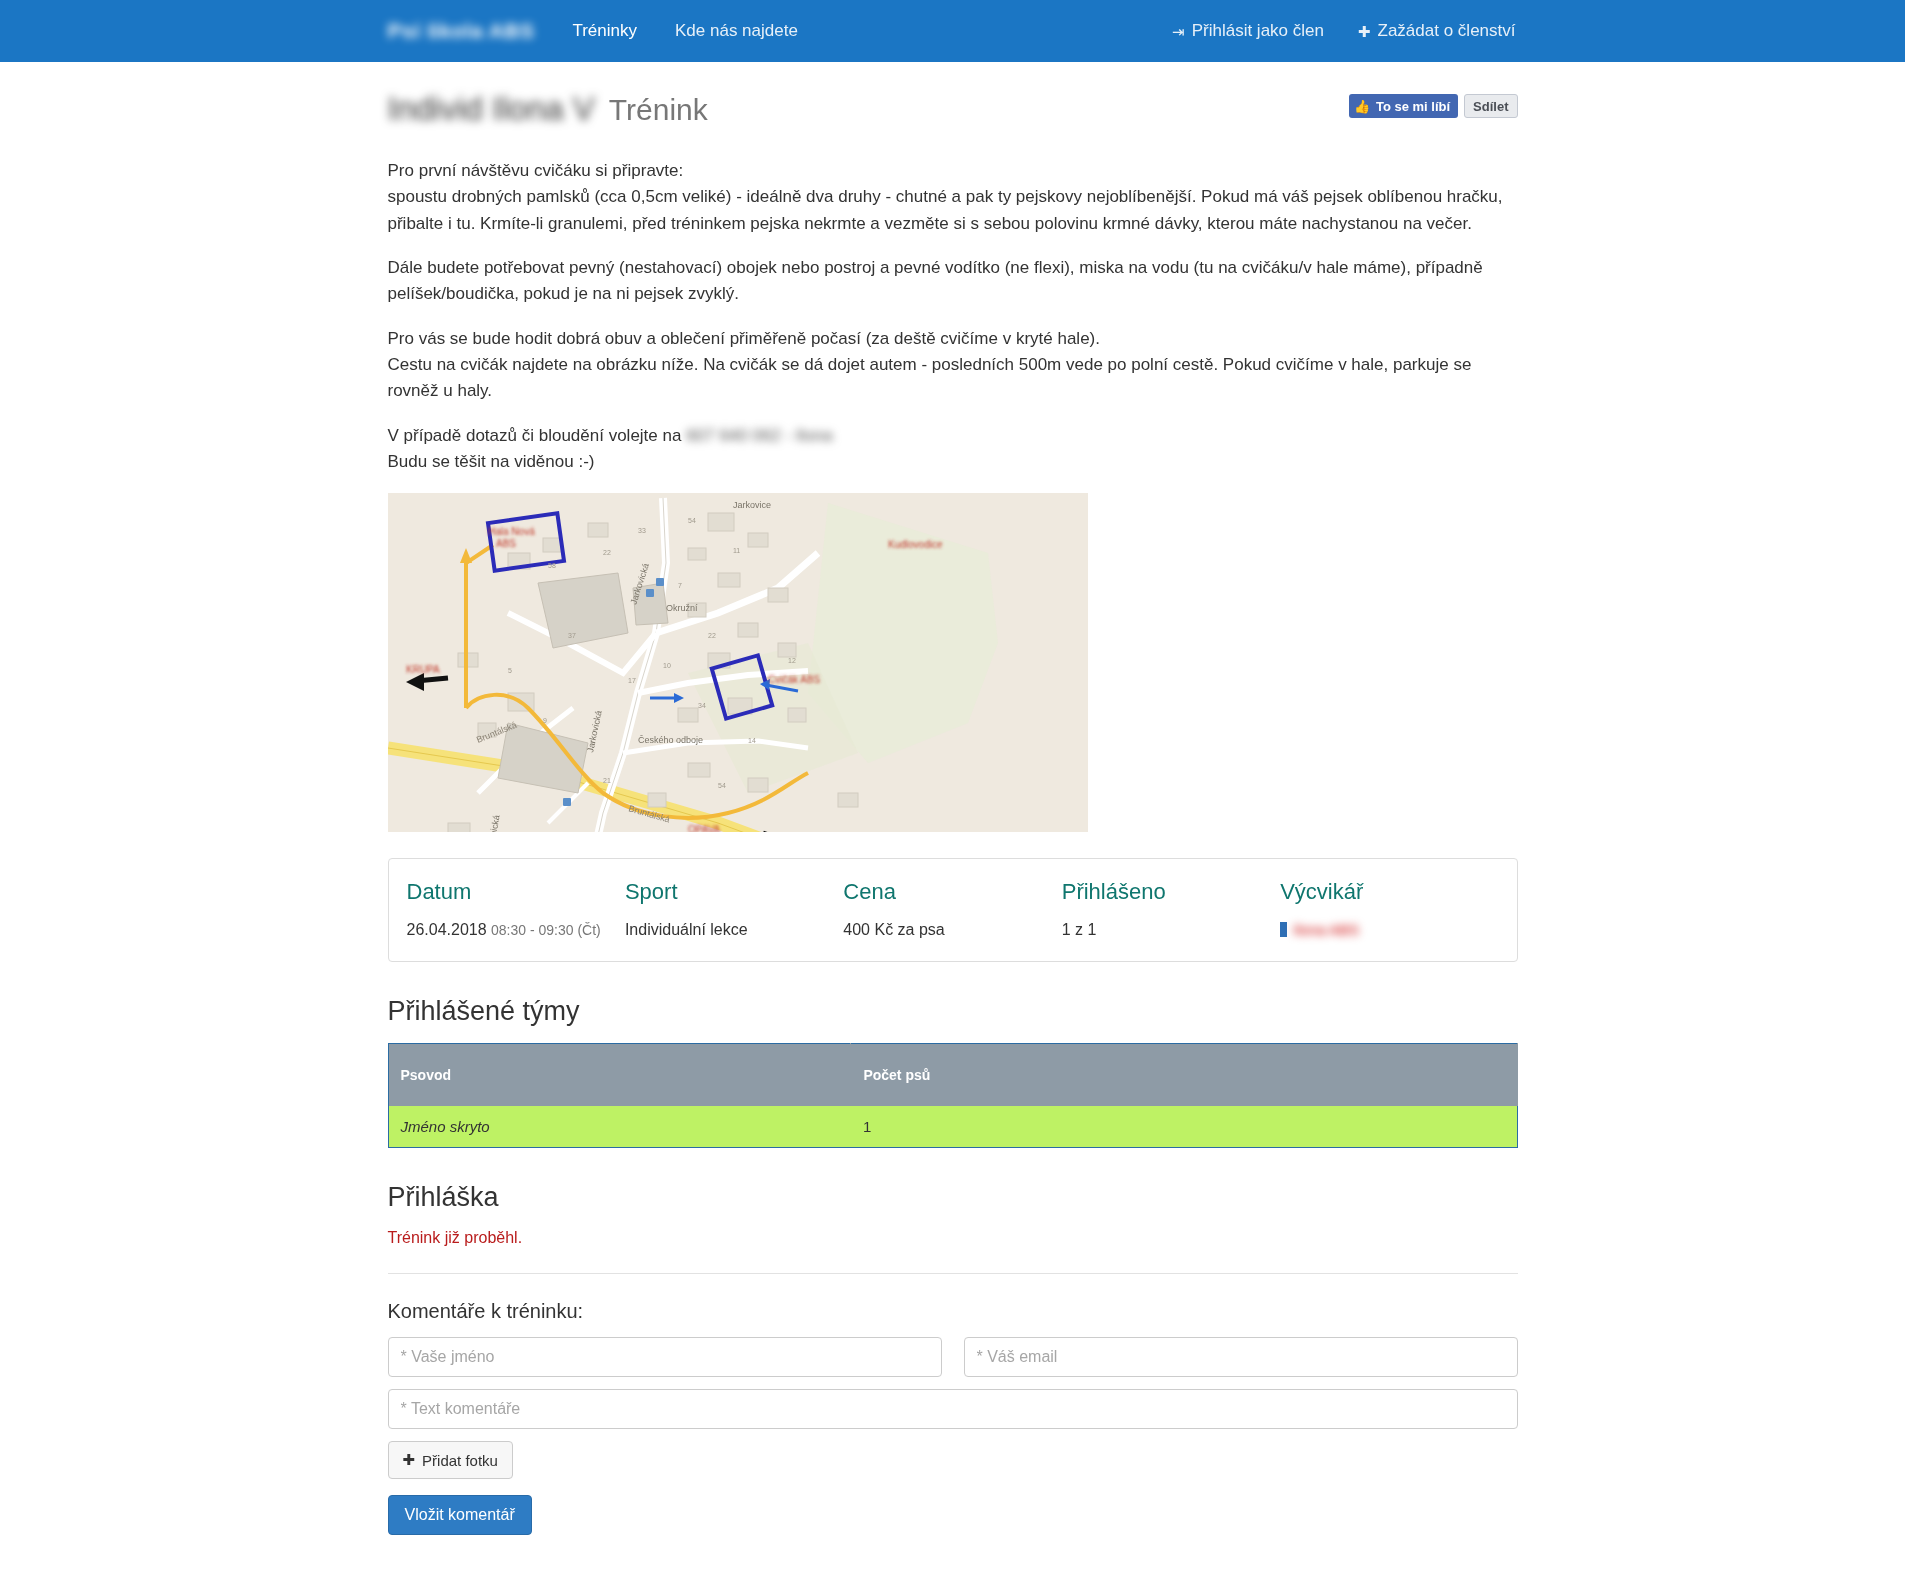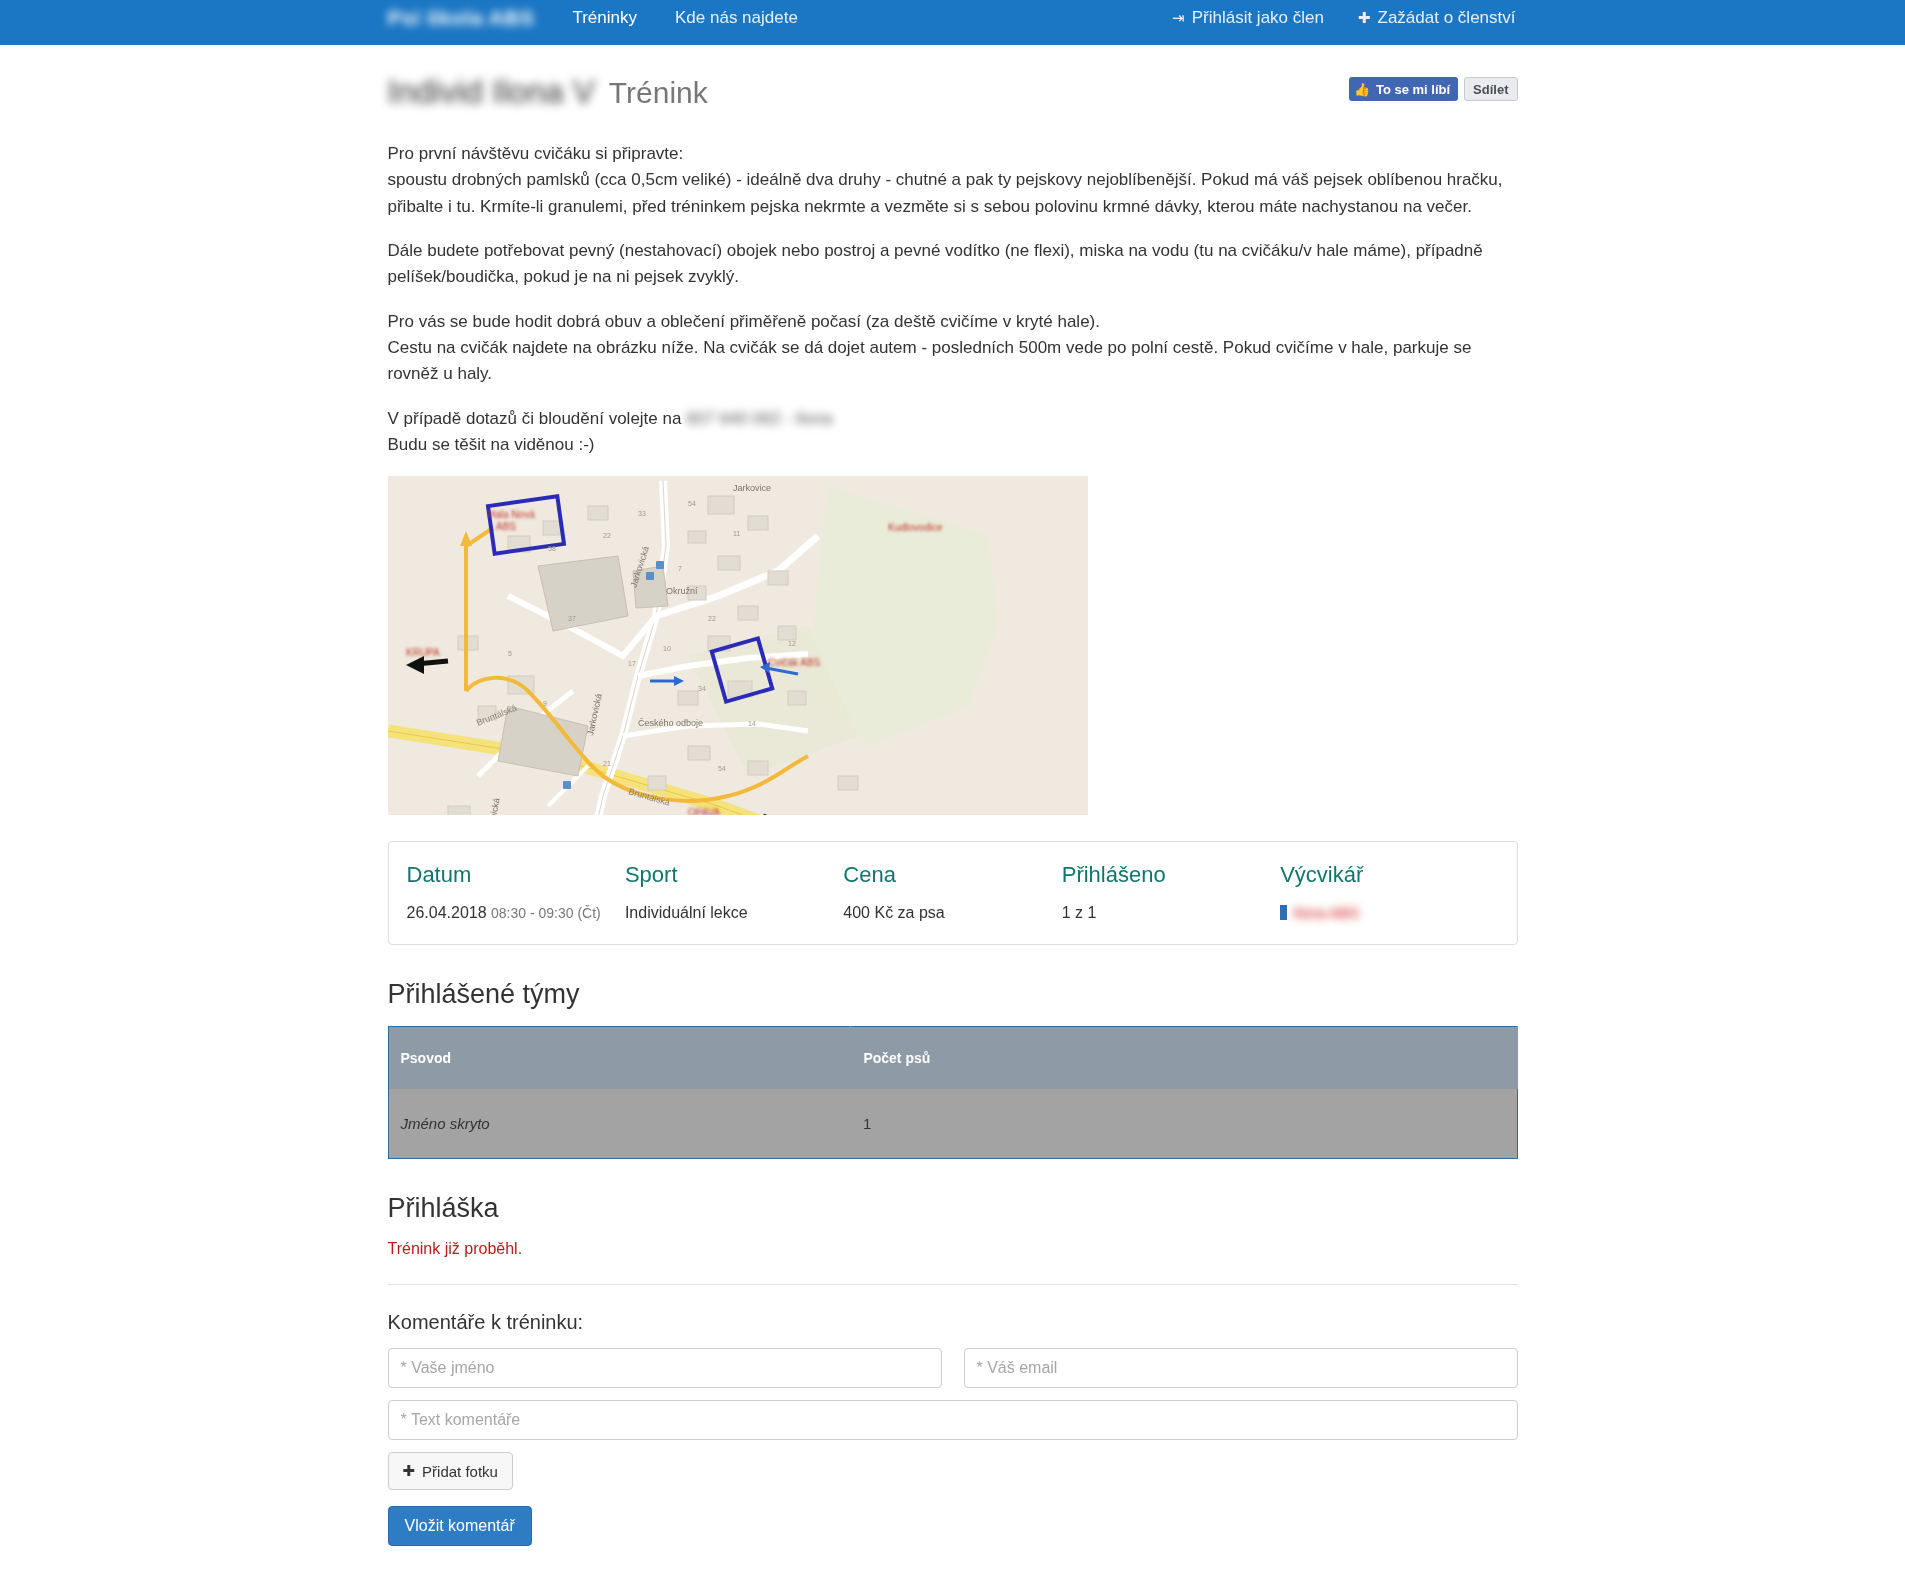--- a/index.html
+++ b/index.html
@@ -8,23 +8,23 @@
     background: #fff;
     font-family: "Liberation Sans", sans-serif;
     font-size: 17px;
     color: #333;
   }
   .page { width: 1905px; position: relative; }
 
   
   .navbar {
     background: #1b76c4;
-    height: 45px;
-    display: flex;
-    align-items: flex-end;
+    height: 62px;
+    display: flex;
+    align-items: center;
     padding: 0 0 0 0;
     position: relative;
   }
   .nav-inner {
     width: 1130px;
     margin: 0 auto;
     display: flex;
     align-items: center;
     height: 55px;
     position: relative;
@@ -175,24 +175,24 @@
   table.teams thead th {
     background: #8e9ba6;
     color: #fff;
     text-align: left;
     font-size: 14px;
     padding: 23px 12px;
     font-weight: bold;
     border-right: 1px solid #8e9ba6;
   }
   table.teams tbody td {
-    padding: 26px 12px;
+    padding: 12px 12px;
     font-size: 15px;
     color: #333;
-    background: #a3a3a3;
+    background: #bef264;
   }
   table.teams tbody td.italic { font-style: italic; }
 
   .warn-text { color: #b91c1c; font-size: 16px; margin: 4px 0 0 0; }
   .hr { border: 0; border-top: 1px solid #e2e2e2; margin: 26px 0 0 0; }
 
   
   h2.comments-title {
     font-size: 20px;
     font-weight: normal;

